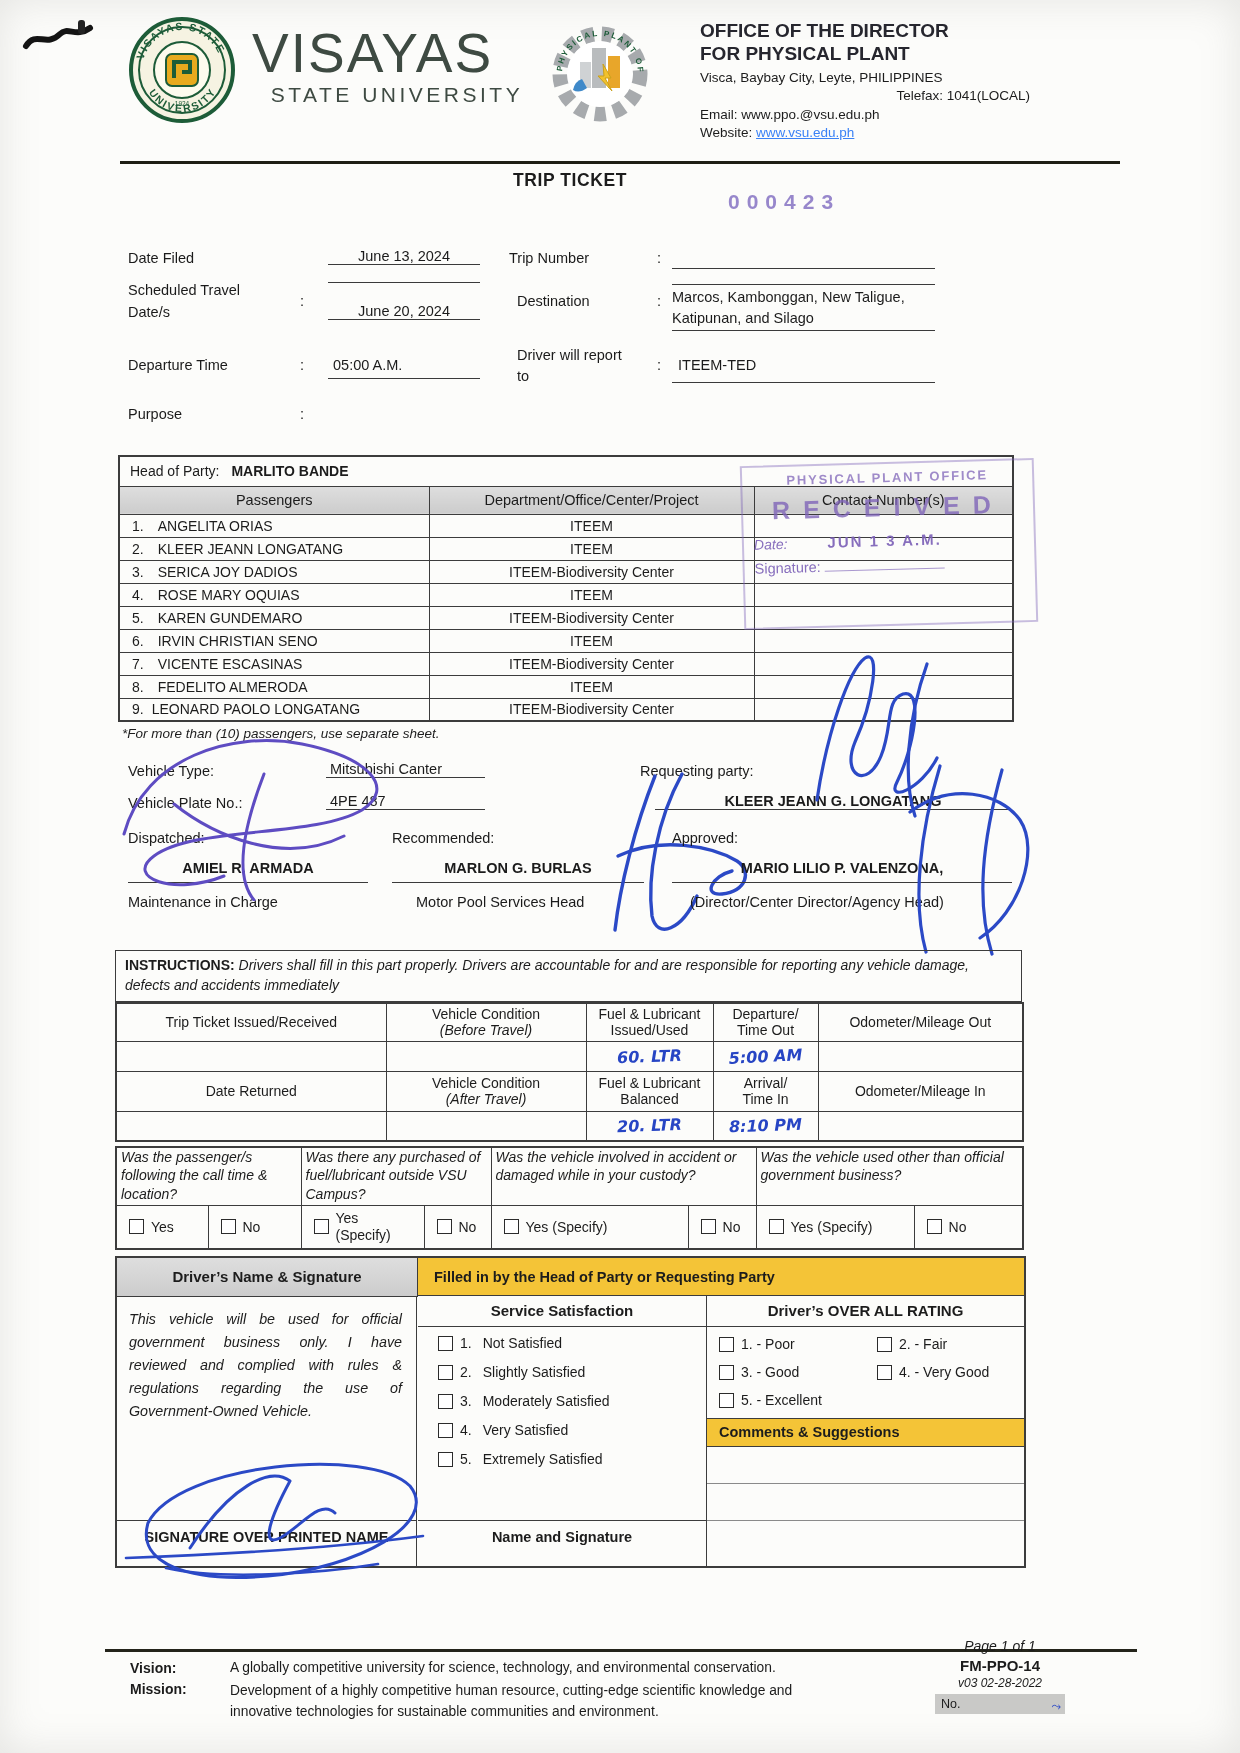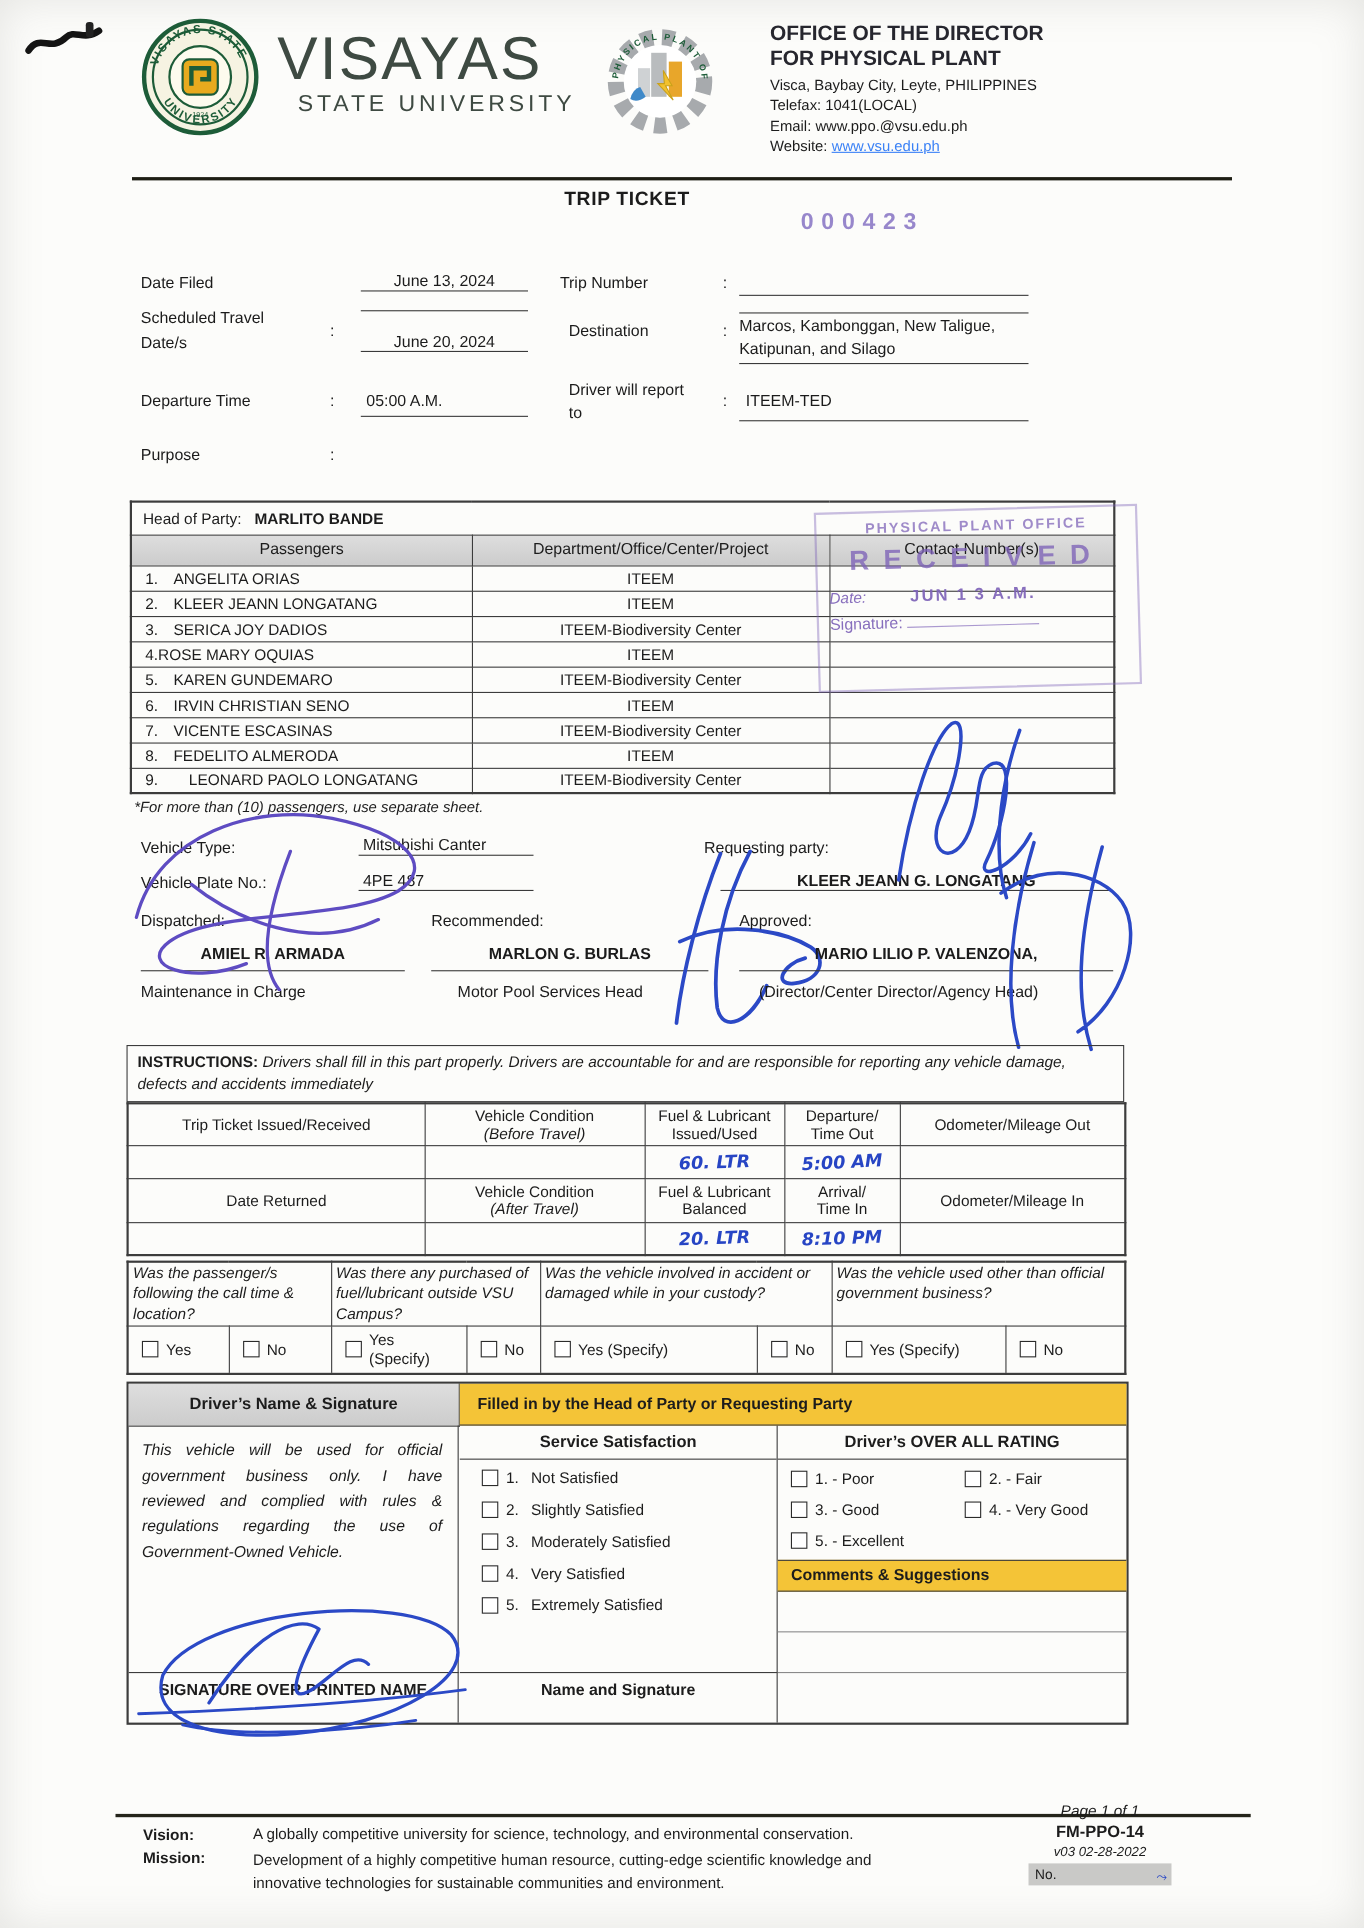--- a/index.html
+++ b/index.html
@@ -74,21 +74,21 @@
       </defs>
     <text font-size="8" fill="#1d5c38" font-weight="bold" letter-spacing="2">
       <textPath href="#ppoArc" startOffset="2%">PHYSICAL PLANT OFFICE</textPath>
     </text>
   </svg>
 
   <div class="abs" style="left:700px;top:20px;width:330px;">
     <div style="font-size:19px;font-weight:bold;color:#26262e;line-height:1.2;">OFFICE OF THE DIRECTOR</div>
     <div style="font-size:19px;font-weight:bold;color:#26262e;line-height:1.2;">FOR PHYSICAL PLANT</div>
     <div style="font-size:13.5px;margin-top:3px;line-height:1.38;">Visca, Baybay City, Leyte, PHILIPPINES</div>
-    <div style="font-size:13.5px;line-height:1.38;">Telefax: 1041(LOCAL)</div>
+    <div style="font-size:13.5px;line-height:1.38;text-align:right;">Telefax: 1041(LOCAL)</div>
     <div style="font-size:13.5px;line-height:1.38;">Email: www.ppo.@vsu.edu.ph</div>
     <div style="font-size:13.5px;line-height:1.38;">
       <span>Website:</span>
       <span style="color:#3b82f6;text-decoration:underline;">www.vsu.edu.ph</span>
     </div>
   </div>
 
   <div class="abs" style="left:120px;top:161px;width:1000px;height:2.6px;background:#1e1e14;"></div>
 
   <div class="abs ctr" style="left:120px;top:170px;width:900px;font-size:17.5px;font-weight:bold;letter-spacing:.6px;">TRIP TICKET</div>
@@ -153,21 +153,21 @@
       <td style="padding-left:12px;"><span>2.</span><span style="margin-left:14px;">KLEER JEANN LONGATANG</span></td>
       <td class="ctr">ITEEM</td>
           <td></td>
     </tr>
     <tr style="height:23px;">
       <td style="padding-left:12px;"><span>3.</span><span style="margin-left:14px;">SERICA JOY DADIOS</span></td>
       <td class="ctr">ITEEM-Biodiversity Center</td>
           <td></td>
     </tr>
     <tr style="height:23px;">
-      <td style="padding-left:12px;"><span>4.</span><span style="">ROSE MARY OQUIAS</span></td>
+      <td style="padding-left:12px;"><span>4.</span><span style="margin-left:14px;">ROSE MARY OQUIAS</span></td>
       <td class="ctr">ITEEM</td>
           <td></td>
     </tr>
     <tr style="height:23px;">
       <td style="padding-left:12px;"><span>5.</span><span style="margin-left:14px;">KAREN GUNDEMARO</span></td>
       <td class="ctr">ITEEM-Biodiversity Center</td>
           <td></td>
     </tr>
     <tr style="height:23px;">
       <td style="padding-left:12px;"><span>6.</span><span style="margin-left:14px;">IRVIN CHRISTIAN SENO</span></td>
@@ -178,21 +178,21 @@
       <td style="padding-left:12px;"><span>7.</span><span style="margin-left:14px;">VICENTE ESCASINAS</span></td>
       <td class="ctr">ITEEM-Biodiversity Center</td>
           <td></td>
     </tr>
     <tr style="height:23px;">
       <td style="padding-left:12px;"><span>8.</span><span style="margin-left:14px;">FEDELITO ALMERODA</span></td>
       <td class="ctr">ITEEM</td>
           <td></td>
     </tr>
     <tr style="height:23px;">
-      <td style="padding-left:12px;"><span>9.</span><span style="margin-left:28px;">LEONARD PAOLO LONGATANG</span></td>
+      <td style="padding-left:12px;"><span>9.</span><span style="margin-left:8px;">LEONARD PAOLO LONGATANG</span></td>
       <td class="ctr">ITEEM-Biodiversity Center</td>
           <td></td>
     </tr>
   </tbody>
     </table>
 
   <div class="abs stampc" style="left:742px;top:462px;width:290px;height:160px;transform:rotate(-1.6deg);border:2px solid rgba(126,99,184,.45);opacity:.92;">
     <div style="font-size:13px;font-weight:bold;letter-spacing:1.8px;text-align:center;margin-top:6px;opacity:.8;">PHYSICAL PLANT OFFICE</div>
     <div style="font-size:25px;letter-spacing:13px;text-align:center;margin-top:8px;font-weight:600;opacity:.85;">RECEIVED</div>
     <div style="margin-top:10px;padding:0 10px;display:flex;align-items:baseline;">

